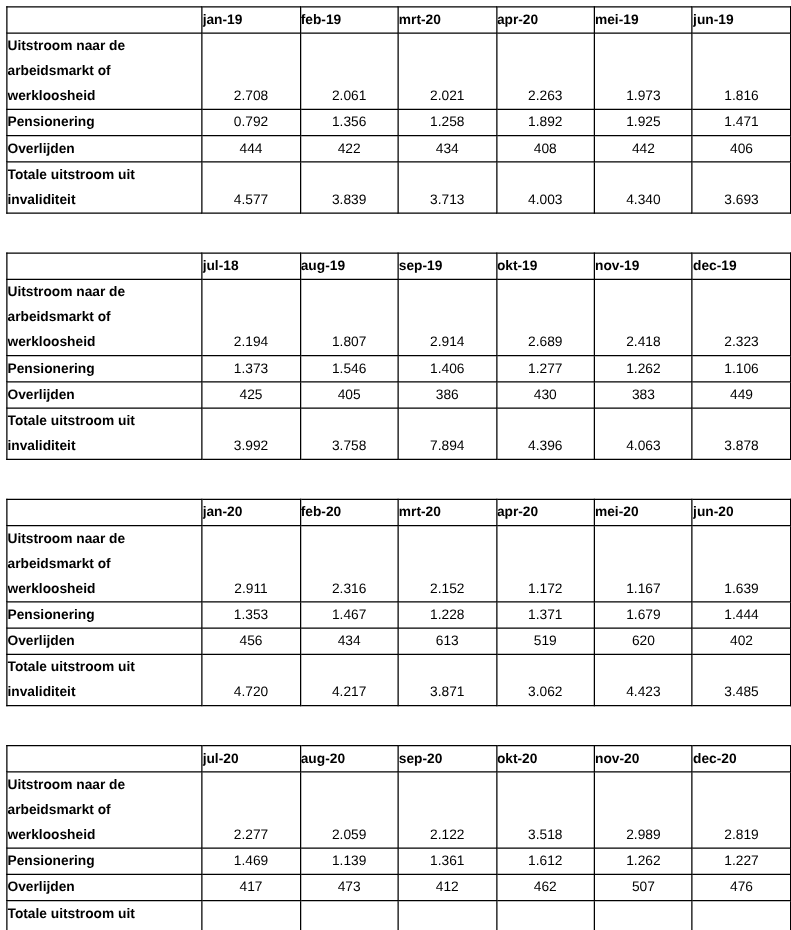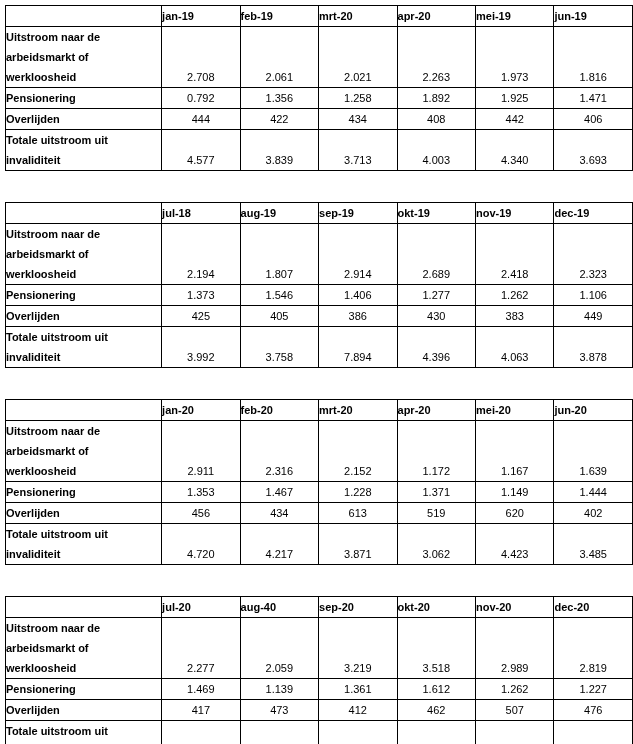--- a/index.html
+++ b/index.html
@@ -193,21 +193,21 @@
           <td class="value">1.172</td>
           <td class="value">1.167</td>
           <td class="value">1.639</td>
         </tr>
         <tr>
           <th class="rowlabel">Pensionering</th>
           <td class="value">1.353</td>
           <td class="value">1.467</td>
           <td class="value">1.228</td>
           <td class="value">1.371</td>
-          <td class="value">1.149</td>
+          <td class="value">1.679</td>
           <td class="value">1.444</td>
         </tr>
         <tr>
           <th class="rowlabel">Overlijden</th>
           <td class="value">456</td>
           <td class="value">434</td>
           <td class="value">613</td>
           <td class="value">519</td>
           <td class="value">620</td>
           <td class="value">402</td>
@@ -223,35 +223,35 @@
           <td class="value">3.485</td>
         </tr>
       </tbody>
   </table>
 
   <table class="data-table">
     <thead>
       <tr>
         <th class="corner"></th>
       <th class="month">jul-20</th>
-          <th class="month">aug-40</th>
+          <th class="month">aug-20</th>
           <th class="month">sep-20</th>
           <th class="month">okt-20</th>
           <th class="month">nov-20</th>
           <th class="month">dec-20</th>
         </tr>
     </thead>
     <tbody>
         <tr>
           <th class="rowlabel">Uitstroom naar de
 arbeidsmarkt of
 werkloosheid</th>
           <td class="value">2.277</td>
           <td class="value">2.059</td>
-          <td class="value">3.219</td>
+          <td class="value">2.122</td>
           <td class="value">3.518</td>
           <td class="value">2.989</td>
           <td class="value">2.819</td>
         </tr>
         <tr>
           <th class="rowlabel">Pensionering</th>
           <td class="value">1.469</td>
           <td class="value">1.139</td>
           <td class="value">1.361</td>
           <td class="value">1.612</td>

